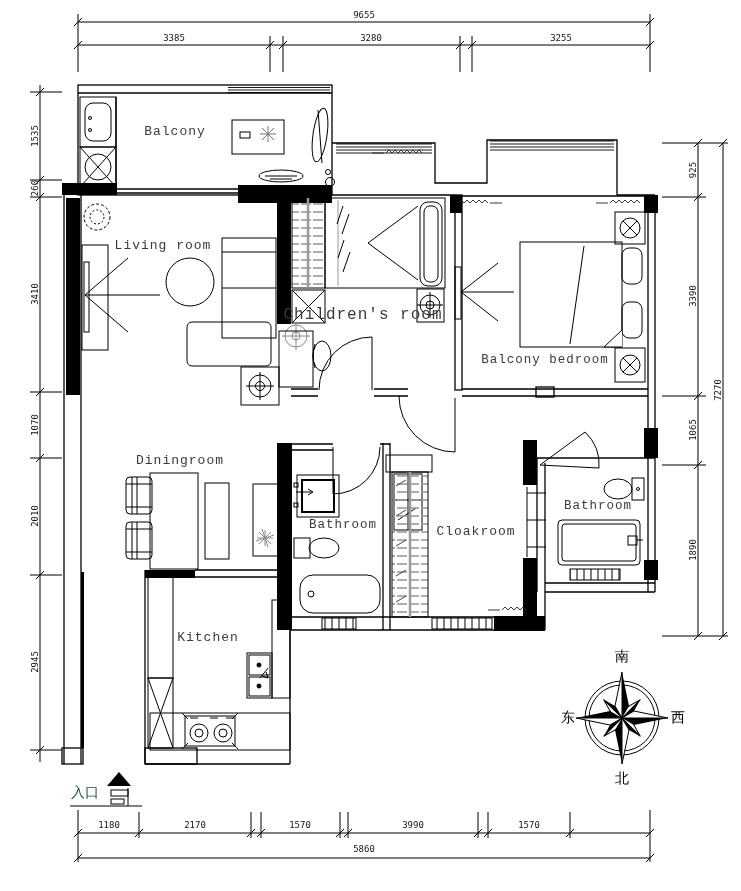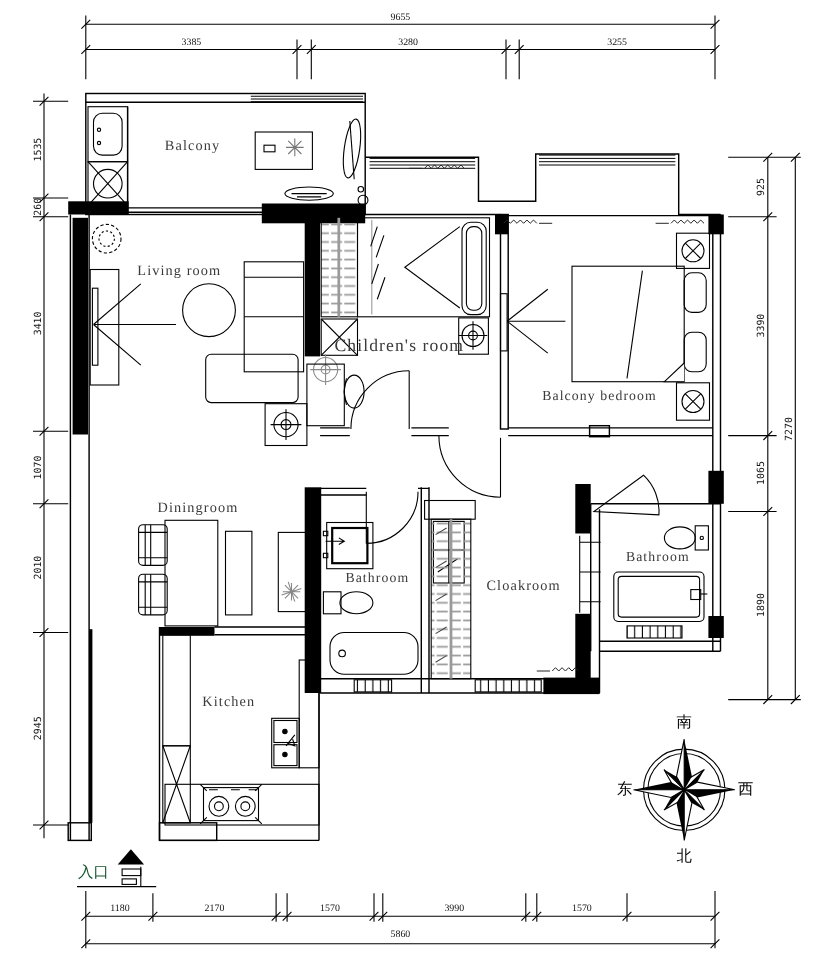--- a/index.html
+++ b/index.html
@@ -1,21 +1,21 @@
 <!DOCTYPE html>
 <html><head>
 <meta charset="utf-8">
 <style>
   html,body{margin:0;padding:0;background:#fff;}
   .canvas{position:relative;width:741px;height:891px;background:#fff;overflow:hidden;
           font-family:"DejaVu Sans Mono",monospace;}
   .plan-svg{position:absolute;left:0;top:0;}
   .room-label{position:absolute;transform:translateX(-50%);font-size:13px;letter-spacing:1px;
-              color:#3a3a3a;white-space:nowrap;font-family:Liberation Serif, serif;text-align:center;}
-  .dim-h{position:absolute;transform:translateX(-50%);font-size:9px;color:#141414;white-space:nowrap;font-family:Liberation Serif, serif;}
+              color:#3a3a3a;white-space:nowrap;font-family:Liberation Mono, monospace;text-align:center;}
+  .dim-h{position:absolute;transform:translateX(-50%);font-size:9px;color:#141414;white-space:nowrap;}
   .dim-v{position:absolute;transform:translate(-50%,-50%) rotate(-90deg);font-size:9px;color:#141414;white-space:nowrap;}
   .compass-label{position:absolute;transform:translate(-50%,-50%);font-size:14px;color:#000;
                  font-family:"DejaVu Sans",sans-serif;}
   .entrance-label{position:absolute;font-size:14px;color:#14532d;font-family:"DejaVu Sans",sans-serif;}
 </style>
 </head>
 <body>
 
 <div class="canvas">
 

